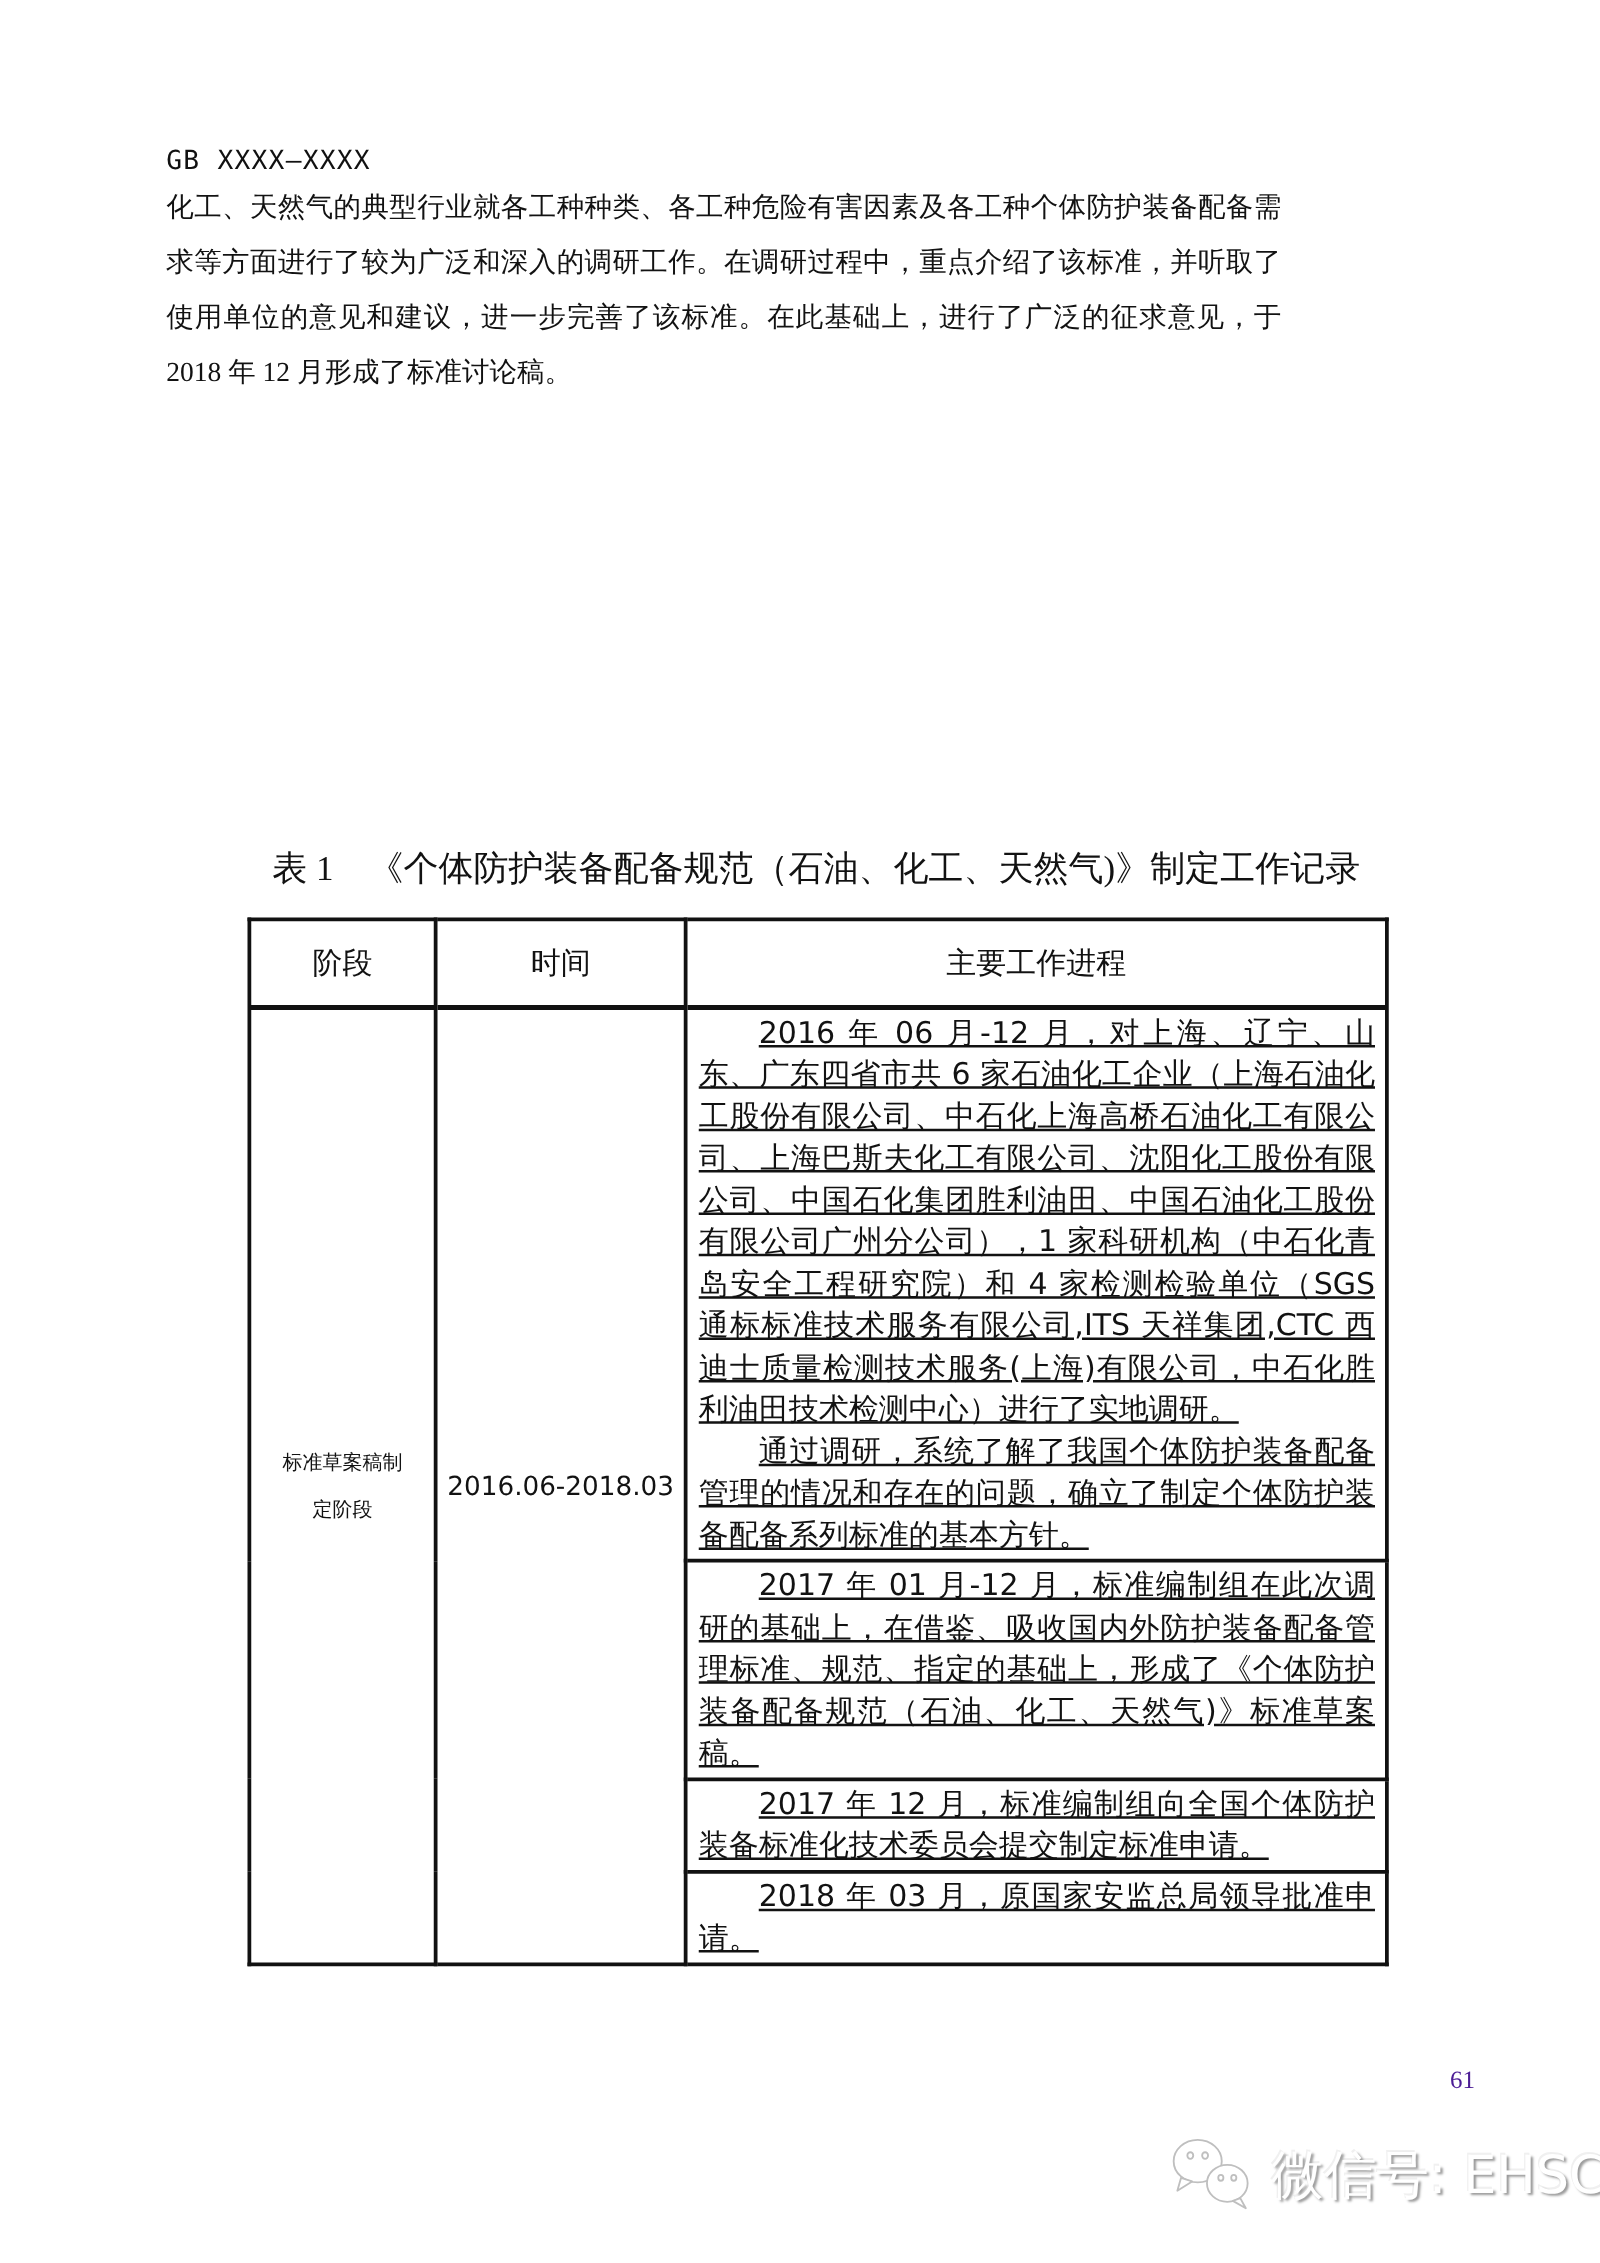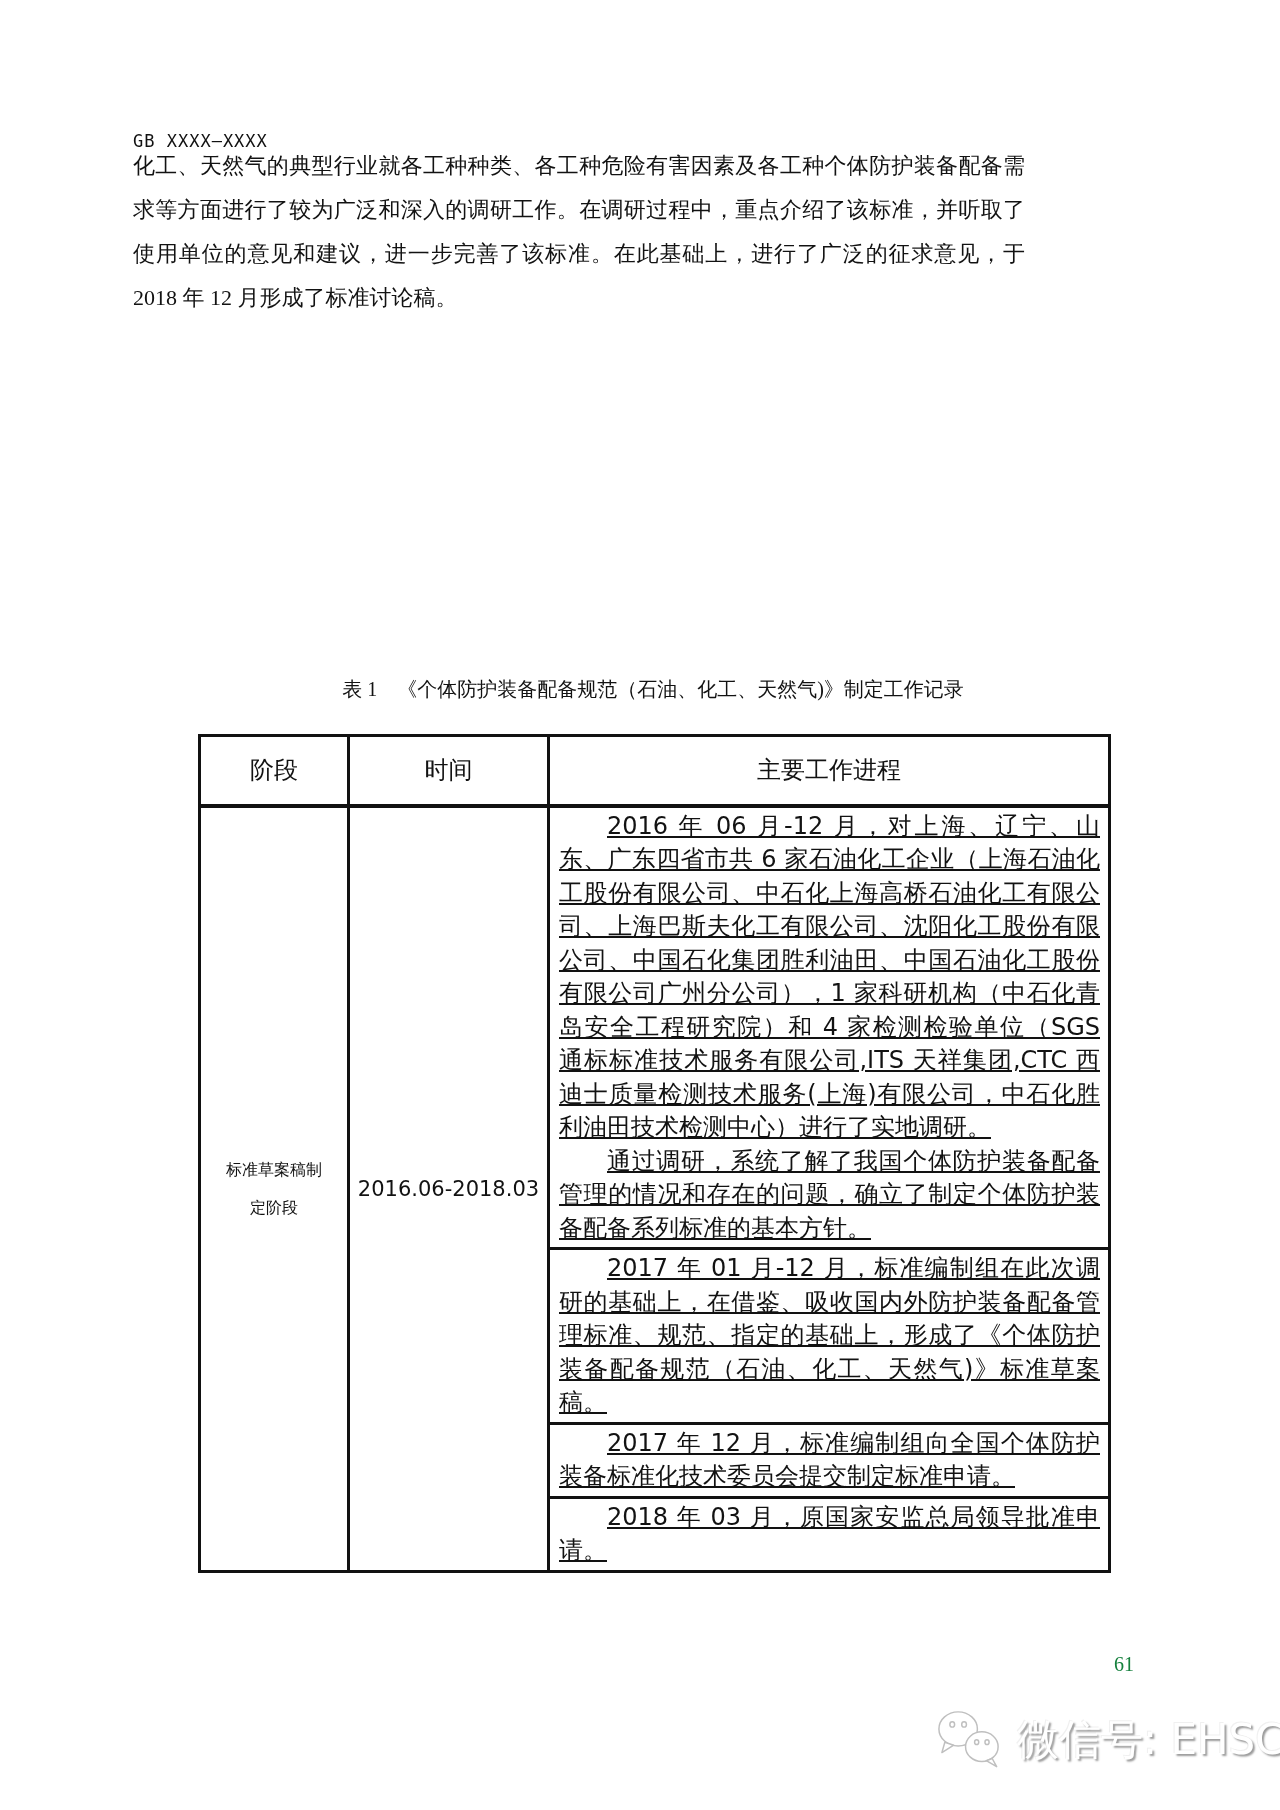--- a/index.html
+++ b/index.html
@@ -10,23 +10,23 @@
     height: 1810px;
     background: #ffffff;
     overflow: hidden;
     color: #121212;
     font-family: "Liberation Serif", "DejaVu Serif", serif;
   }
 
   .doc-code {
     position: absolute;
     left: 133px;
-    top: 131px;
+    top: 116px;
     font-family: "DejaVu Sans Mono", "Liberation Mono", monospace;
-    font-size: 17px;
+    font-size: 21px;
     letter-spacing: 1px;
     color: #111;
   }
 
   .content {
     position: absolute;
     left: 133px;
     top: 144px;
     width: 892px;
   }
@@ -37,21 +37,21 @@
     color: #121212;
   }
   .para.indent { text-indent: 2em; }
 
   .table-caption {
     position: absolute;
     left: 198px;
     top: 676px;
     width: 910px;
     text-align: center;
-    font-size: 20px;
+    font-size: 28px;
     color: #121212;
   }
 
   table.work-table {
     position: absolute;
     left: 198px;
     top: 734px;
     width: 910px;
     border-collapse: collapse;
     table-layout: fixed;
@@ -99,24 +99,24 @@
     word-break: break-all;
     text-decoration: underline;
   }
   tr.row-1 { height: 434px; }
   tr.row-2 { height: 167px; }
   tr.row-3 { height: 65px; }
   tr.row-4 { height: 64px; }
 
   .page-number {
     position: absolute;
-    left: 1114px;
+    left: 1160px;
     top: 1653px;
     font-size: 20px;
-    color: #15803d;
+    color: #4c1d95;
   }
 
   .watermark {
     position: absolute;
     left: 933px;
     top: 1708px;
     display: flex;
     align-items: center;
     gap: 10px;
   }

